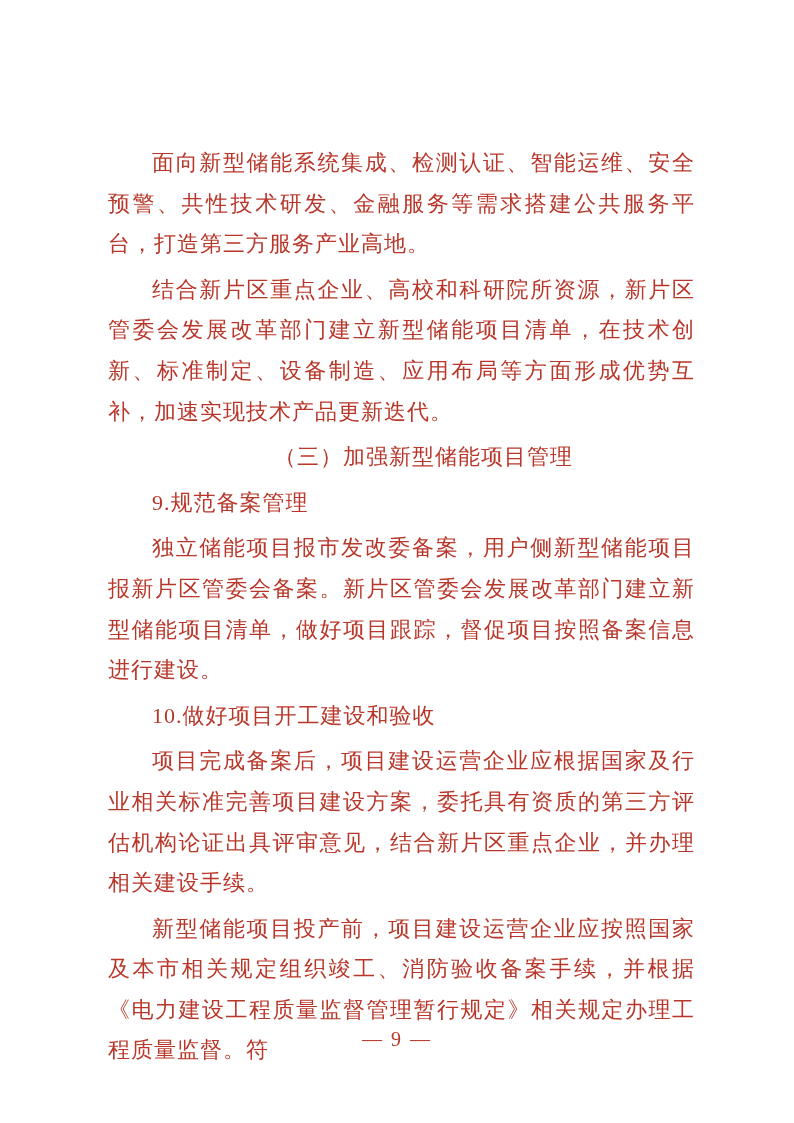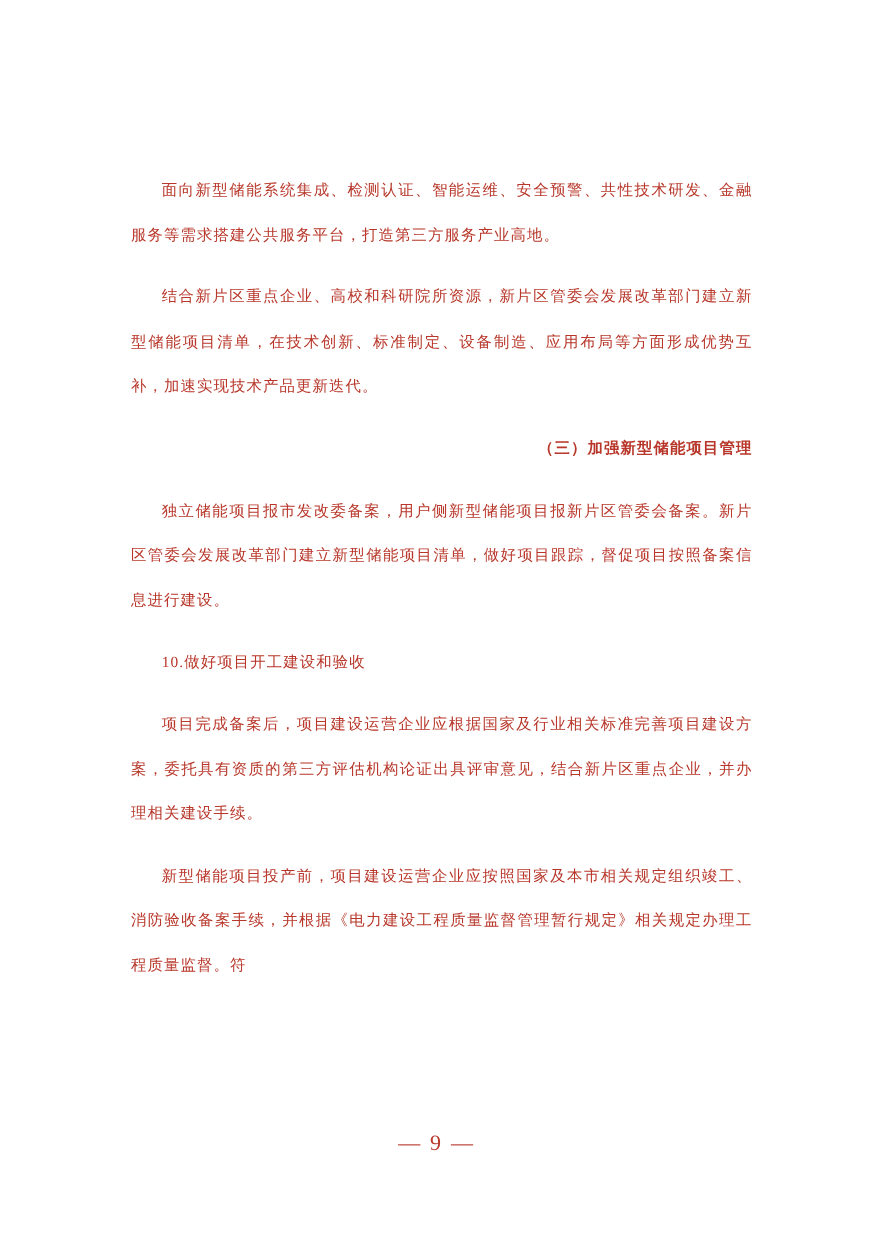--- a/index.html
+++ b/index.html
@@ -16,32 +16,32 @@
     font-family: "Liberation Serif", "DejaVu Serif", serif;
   }
   .content {
     position: absolute;
     left: 103px;
     top: 138px;
     width: 597px;
     color: var(--text-color, #b8372a);
   }
   .content p {
-    margin: 16px;
-    font-size: 14px;
+    margin: 5px;
+    font-size: 22px;
     line-height: 40.6px;
     letter-spacing: 1px;
     text-align: justify;
     text-justify: inter-ideograph;
     text-indent: 2em;
     word-break: break-all;
   }
   .content p.section-heading {
-    font-weight: 700;
-    text-align: right;
+    font-weight: 400;
+    text-align: center;
   }
   .content p.sub-heading {
     text-align: left;
   }
   .footer {
     position: absolute;
     left: 0;
     top: 1028px;
     width: 100%;
     text-align: center;
@@ -53,20 +53,21 @@
   }
 </style>
 </head>
 <body>
 
 <div class="page">
   <div class="content">
     <p class="body">面向新型储能系统集成、检测认证、智能运维、安全预警、共性技术研发、金融服务等需求搭建公共服务平台，打造第三方服务产业高地。</p>
     <p class="body">结合新片区重点企业、高校和科研院所资源，新片区管委会发展改革部门建立新型储能项目清单，在技术创新、标准制定、设备制造、应用布局等方面形成优势互补，加速实现技术产品更新迭代。</p>
     <p class="section-heading">（三）加强新型储能项目管理</p>
+    <p class="sub-heading">9.规范备案管理</p>
     <p class="body">独立储能项目报市发改委备案，用户侧新型储能项目报新片区管委会备案。新片区管委会发展改革部门建立新型储能项目清单，做好项目跟踪，督促项目按照备案信息进行建设。</p>
     <p class="sub-heading">10.做好项目开工建设和验收</p>
     <p class="body">项目完成备案后，项目建设运营企业应根据国家及行业相关标准完善项目建设方案，委托具有资质的第三方评估机构论证出具评审意见，结合新片区重点企业，并办理相关建设手续。</p>
     <p class="body">新型储能项目投产前，项目建设运营企业应按照国家及本市相关规定组织竣工、消防验收备案手续，并根据《电力建设工程质量监督管理暂行规定》相关规定办理工程质量监督。符</p>
   </div>
   <div class="footer">
     <span class="page-number">— 9 —</span>
   </div>
 </div>
 

